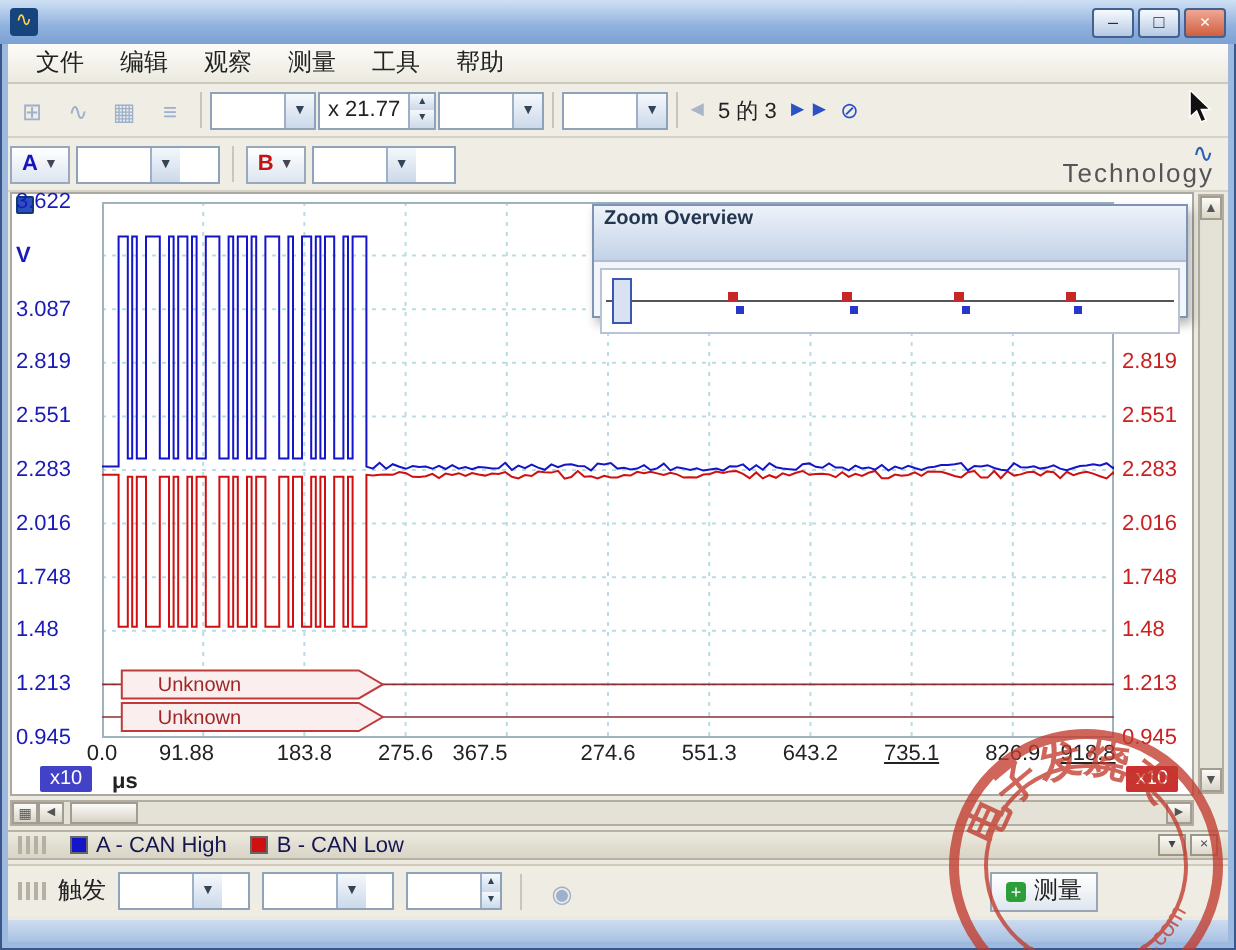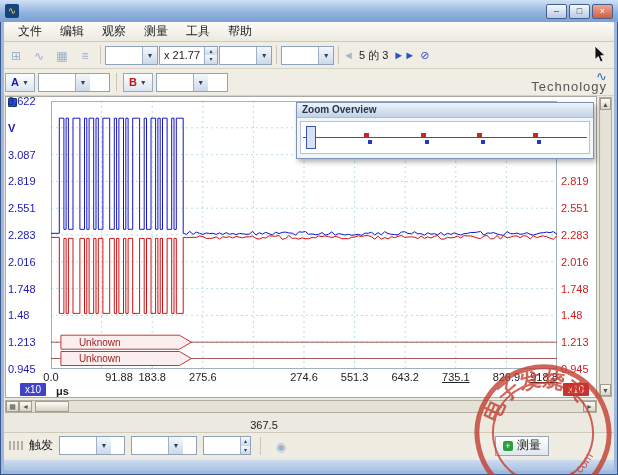--- a/index.html
+++ b/index.html
@@ -39,21 +39,21 @@
 .ylab.left{left:2px;width:40px;color:#1a1ab8}
 .ylab.right{left:555px;width:35px;text-align:left;color:#cc2020}
 .ylab.unit{font-weight:bold}
 .xlab{position:absolute;top:274px;width:44px;text-align:center;color:#222;font-size:11px}
 .xunit{position:absolute;top:288px;left:50px;color:#222;font-weight:bold;font-size:11px}
 .badge{position:absolute;top:286px;width:26px;height:13px;font-size:10px;color:#fff;text-align:center;line-height:13px;border-radius:1px}
 .badge.blue{left:14px;background:#4242c8}
 .badge.red{left:557px;background:#cc3030}
 .axis-icon{position:absolute;left:2px;top:1px;width:9px;height:9px;background:#2a50c0;border:1px solid #123a6e;border-radius:1px}
 .zoomwin{position:absolute;left:296px;top:102px;width:298px;height:57px;background:#f2f5fa;border:1px solid #7d94b5;box-shadow:2px 3px 5px rgba(0,0,0,.3);z-index:20}
-.zoomtitle{height:15px;background:linear-gradient(#eef3fa,#c2d2e7);font-size:10px;font-weight:bold;color:#24364f;padding:1px 5px;border-bottom:1px solid #aebdd0}
+.zoomtitle{height:28px;background:linear-gradient(#eef3fa,#c2d2e7);font-size:10px;font-weight:bold;color:#24364f;padding:1px 5px;border-bottom:1px solid #aebdd0}
 .zoombody{position:relative;margin:3px;height:33px;background:#fff;border:1px solid #b8c3d4}
 .zoomline{position:absolute;left:2px;right:2px;top:15px;height:1px;background:#555}
 .zoomregion{position:absolute;left:5px;top:4px;width:10px;height:23px;border:1px solid #3a56b0;background:#d9e2f2}
 .zmark{position:absolute;width:5px;height:5px;background:#c62828;top:11px}
 .zmark2{position:absolute;width:4px;height:4px;background:#2838c6;top:18px}
 .vscroll{position:absolute;left:599px;top:97px;width:13px;height:300px;background:#e4e1d6;border:1px solid #b2ada0;display:flex;flex-direction:column;justify-content:space-between;z-index:6}
 .hscroll{position:absolute;left:5px;top:400px;width:592px;height:13px;background:#e4e1d6;border:1px solid #b2ada0;display:flex;z-index:6}
 .sbtn{background:linear-gradient(#fcfbf7,#d9d5c8);border:1px solid #a29d90;color:#555;font-size:7px;display:flex;align-items:center;justify-content:center}
 .hscroll .sbtn{width:13px;height:11px}
 .vscroll .sbtn{height:12px;width:11px}
@@ -212,24 +212,24 @@
       <div class="ylab left unit" style="top: 24.7299px;">V</div>
       <div class="ylab right" style="top: 78.39px;">2.819</div>
       <div class="ylab right" style="top: 105.22px;">2.551</div>
       <div class="ylab right" style="top: 132.05px;">2.283</div>
       <div class="ylab right" style="top: 158.78px;">2.016</div>
       <div class="ylab right" style="top: 185.61px;">1.748</div>
       <div class="ylab right" style="top: 212.44px;">1.48</div>
       <div class="ylab right" style="top: 239.17px;">1.213</div>
       <div class="ylab right" style="top: 266px;">0.945</div>
       <div class="xlab" style="left: 23px;">0.0</div>
-      <div class="xlab" style="left: 91px;">91.88</div>
+      <div class="xlab" style="left: 57px; text-align: right;">91.88</div>
       <div class="xlab" style="left: 124.2px;">183.8</div>
       <div class="xlab" style="left: 174.8px;">275.6</div>
-      <div class="xlab" style="left: 236px; margin-top: 48px;">367.5</div>
+      <div class="xlab" style="left: 212px;">367.5</div>
       <div class="xlab" style="left: 276px;">274.6</div>
       <div class="xlab" style="left: 326.6px;">551.3</div>
       <div class="xlab" style="left: 377.2px;">643.2</div>
       <div class="xlab" style="left: 427.8px; text-decoration: underline;">735.1</div>
       <div class="xlab" style="left: 478.4px;">826.9</div>
       <div class="xlab" style="left: 516px; text-decoration: underline;">918.8</div>
     </div>
 
   <div class="zoomwin">
     <div class="zoomtitle">Zoom Overview</div>
@@ -252,20 +252,35 @@
     <div class="sbtn">▼</div>
   </div>
 
   <div class="hscroll">
     <div class="sbtn">▦</div>
     <div class="sbtn">◄</div>
     <div class="hthumb"></div>
     <div class="sbtn" style="margin-left:auto">►</div>
   </div>
 
+  <div class="legendbar">
+    <div class="grip"></div>
+    <div class="chip">
+      <span class="swatch" style="background: rgb(20, 20, 200);"></span>
+      <span>A - CAN High</span>
+    </div>
+    <div class="chip">
+      <span class="swatch" style="background: rgb(208, 16, 16);"></span>
+      <span>B - CAN Low</span>
+    </div>
+    <div class="legend-btns">
+      <div class="lbtn">▾</div>
+      <div class="lbtn">×</div>
+    </div>
+  </div>
 
   <div class="bottombar">
     <div class="grip"></div>
     <span class="bb-label">触发</span>
     <div class="select" style="width:66px">
         <span class="val"></span>
         <span class="arw">▼</span>
       </div>
     <div class="select" style="width:66px">
         <span class="val"></span>

